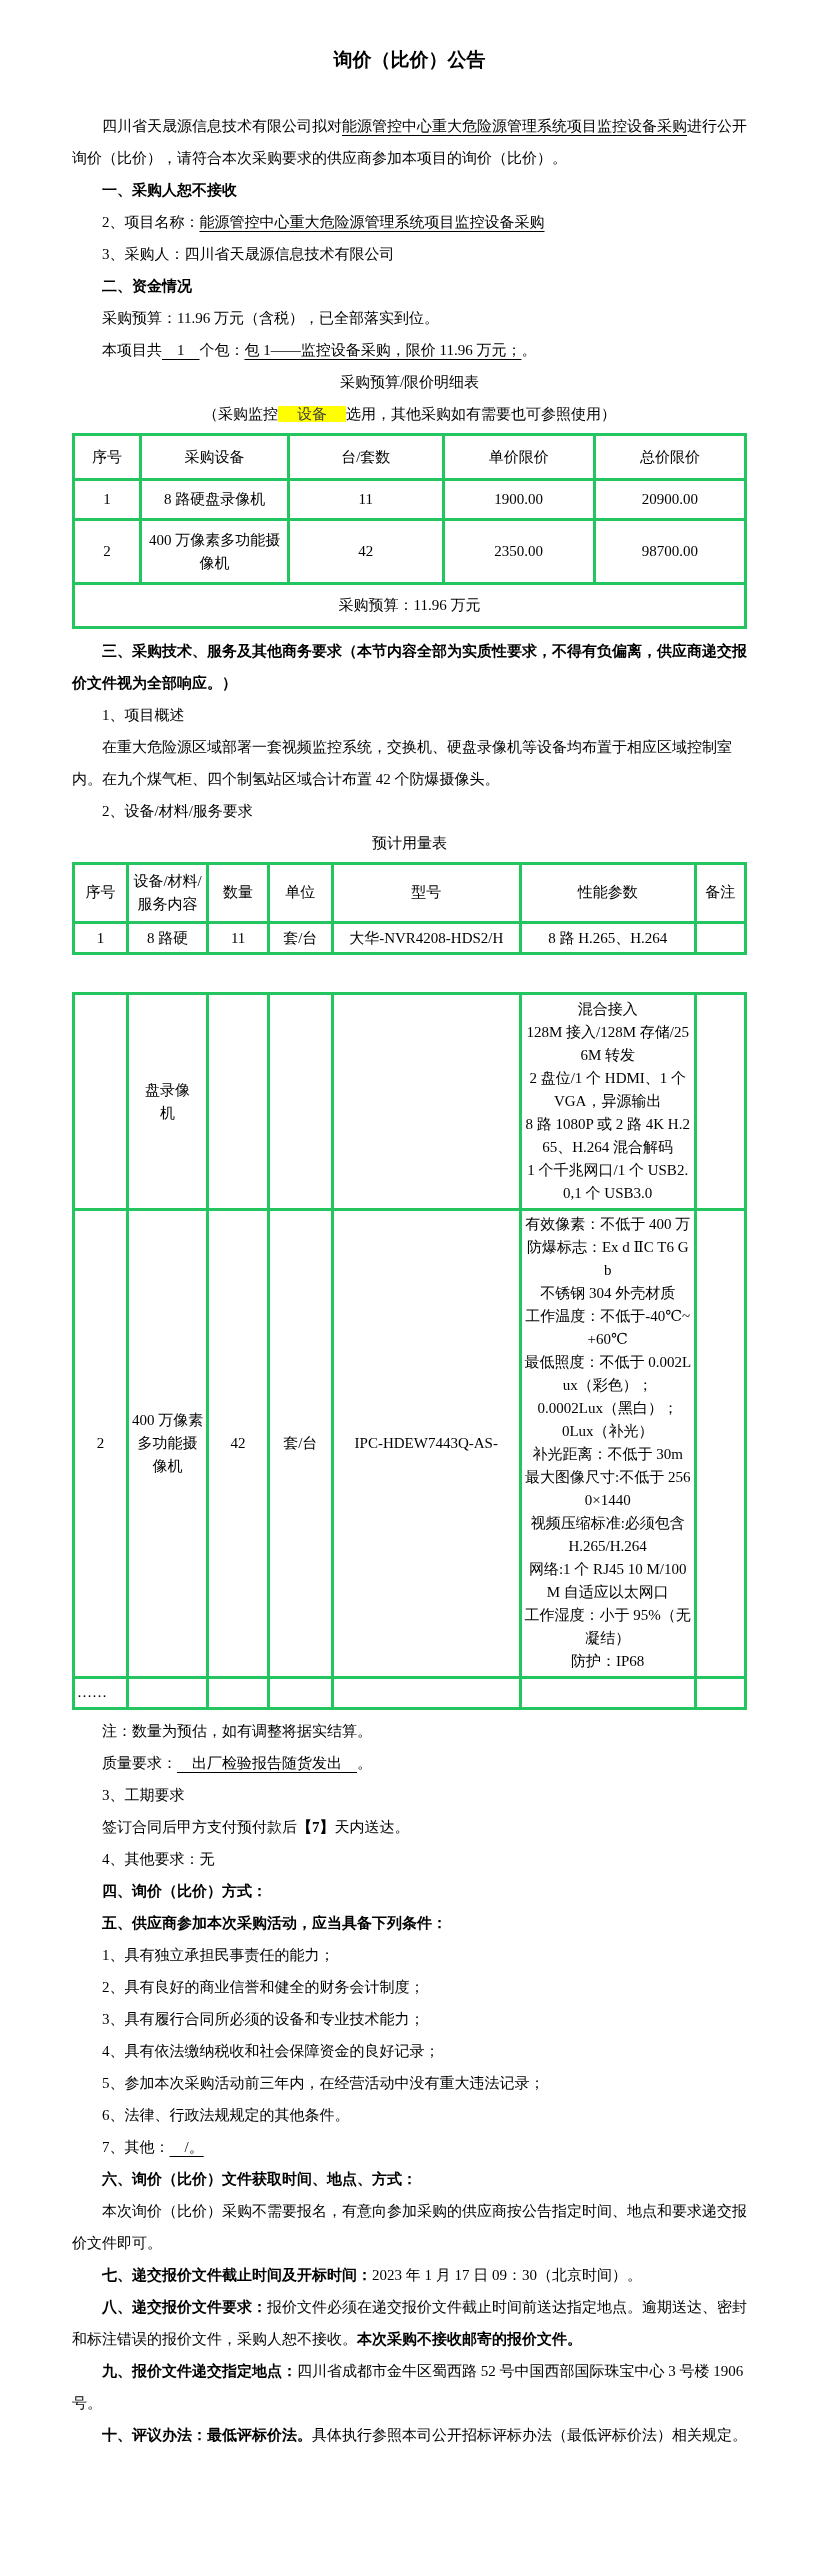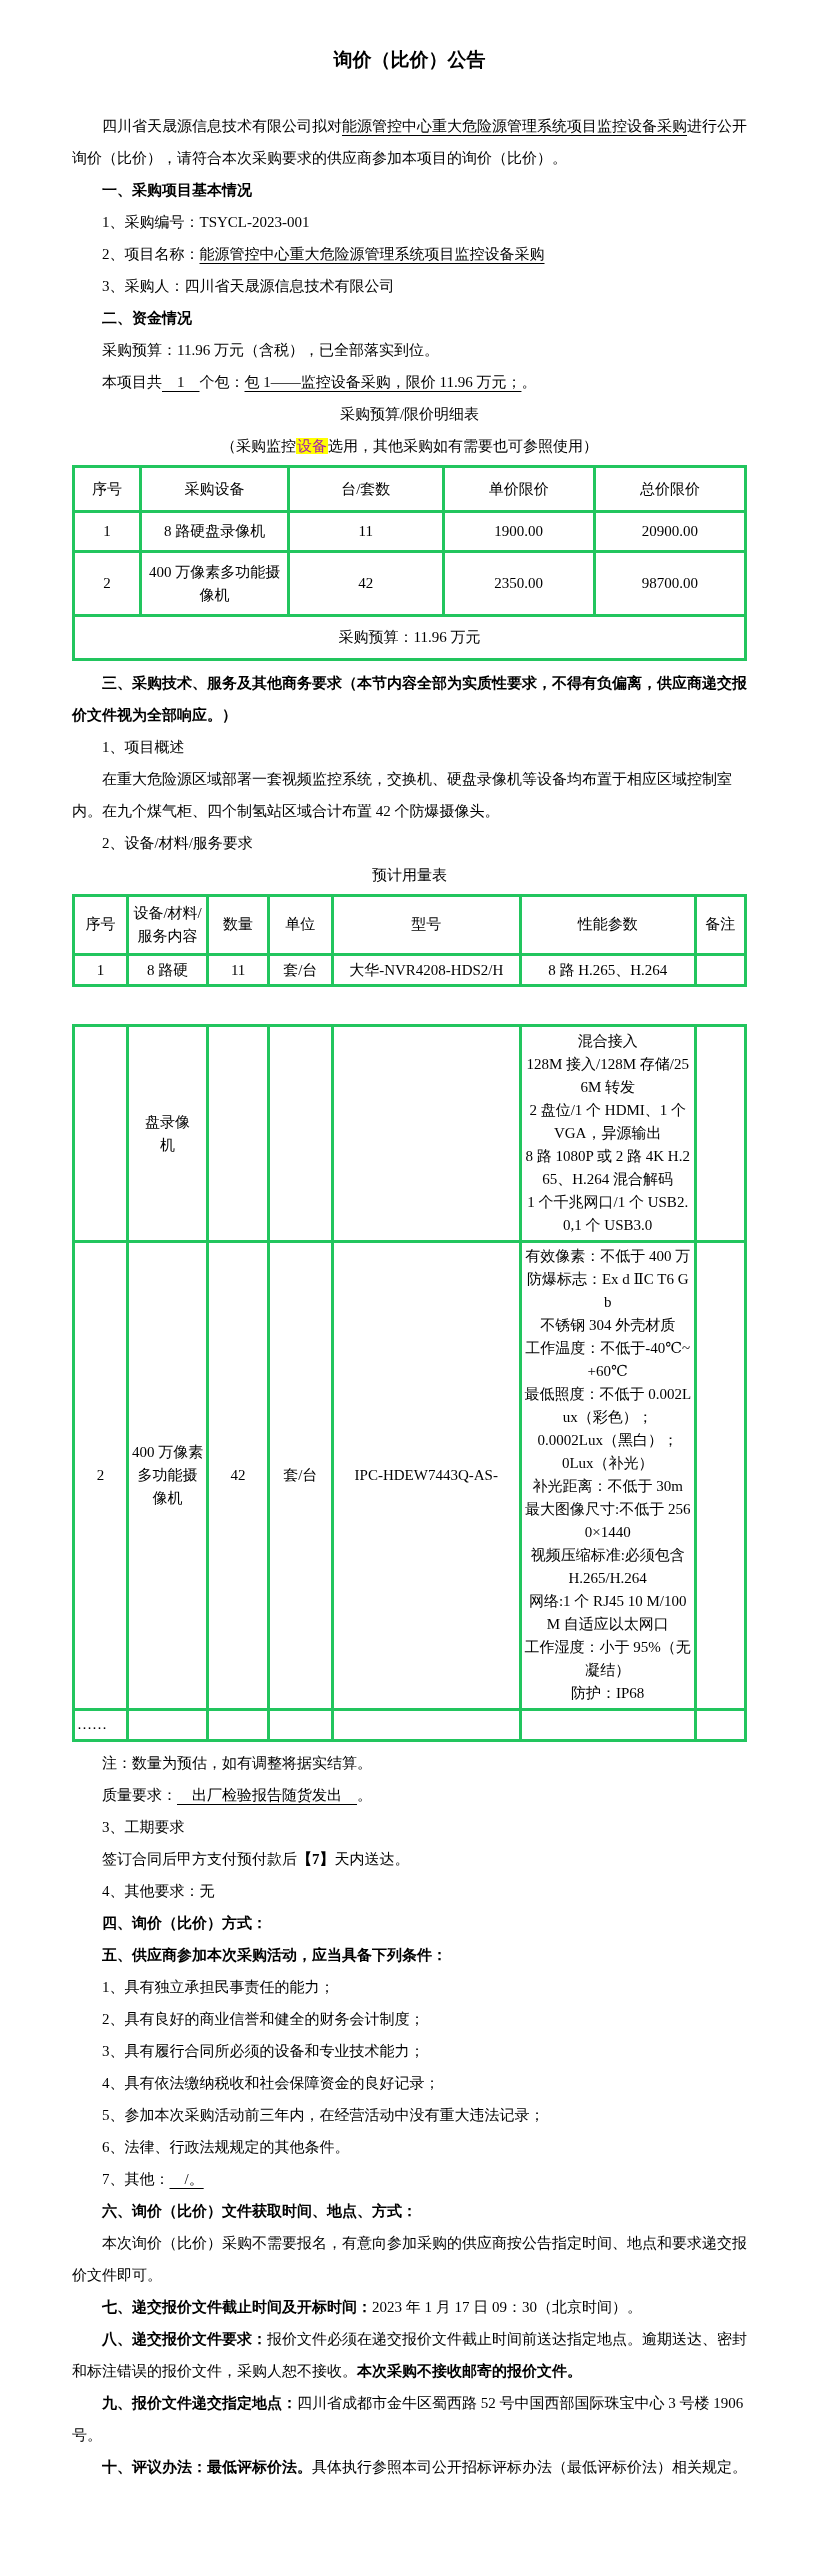--- a/index.html
+++ b/index.html
@@ -19,43 +19,42 @@
     font-weight:bold;
     font-size:19px;line-height:29px;
     text-align:center;
     margin:9.3px 0 36px 0;text-indent:0;
   }
   p{margin:0;text-indent:30px;}
   p.center{text-align:center;text-indent:0;}
   .hd,.hd-inline{font-family:"Liberation Sans","DejaVu Sans",sans-serif;font-weight:bold;}
   .bs{font-weight:bold;}
   u{text-underline-offset:3.6px;text-decoration-thickness:1px;}
-  mark{background:#ffff00;color:#a21caf;padding:0 1px;}
+  mark{background:#ffff00;color:#404040;padding:0 19px;}
   table{width:100%;border-collapse:collapse;table-layout:fixed;margin:3.1px 0 5.2px 0;border:1.5px solid #000;}
   td{border:3px solid #22c55e;text-align:center;vertical-align:middle;padding:7.2px 3.1px;line-height:23px;word-break:break-all;}
   .t1 tr.head td{border-bottom:1.5px solid #000;padding:9.3px 3.1px;}
   .t1 tr.foot td{border-top:1.5px solid #000;padding:9.3px 3.1px;}
   .t2 td{padding:2.6px 2.1px;line-height:23px;}
   .t2 tr.head td{border-bottom:1.5px solid #000;padding:5.2px 2.1px;}
   .t2 tr.sep td{border-top:1.5px solid #000;}
   .pre{white-space:pre-line;}
   .dots{text-align:left;padding-left:4.1px;}
   .tbl-gap{height:29px;}
 </style>
 </head>
 <body>
 
 <div class="page">
 
   <h1 class="title">询价（比价）公告</h1>
 
   <p><span>四川省天晟源信息技术有限公司拟对</span><u>能源管控中心重大危险源管理系统项目监控设备采购</u><span>进行公开询价（比价），请符合本次采购要求的供应商参加本项目的询价（比价）。</span></p>
 
-  <p class="hd">一、采购项目基本情况</p>
-  <p>1、采购编号：TSYCL-2023-001</p>
+  <p class="hd">一、采购人恕不接收</p>
   <p><span>2、项目名称：</span><u>能源管控中心重大危险源管理系统项目监控设备采购</u></p>
   <p>3、采购人：四川省天晟源信息技术有限公司</p>
 
   <p class="hd">二、资金情况</p>
   <p>采购预算：11.96 万元（含税），已全部落实到位。</p>
   <p><span>本项目共</span><u>　1　</u><span>个包：</span><u>包 1——监控设备采购，限价 11.96 万元；</u><span>。</span></p>
 
   <p class="center">采购预算/限价明细表</p>
   <p class="center"><span>（采购监控</span><mark>设备</mark><span>选用，其他采购如有需要也可参照使用）</span></p>
 

